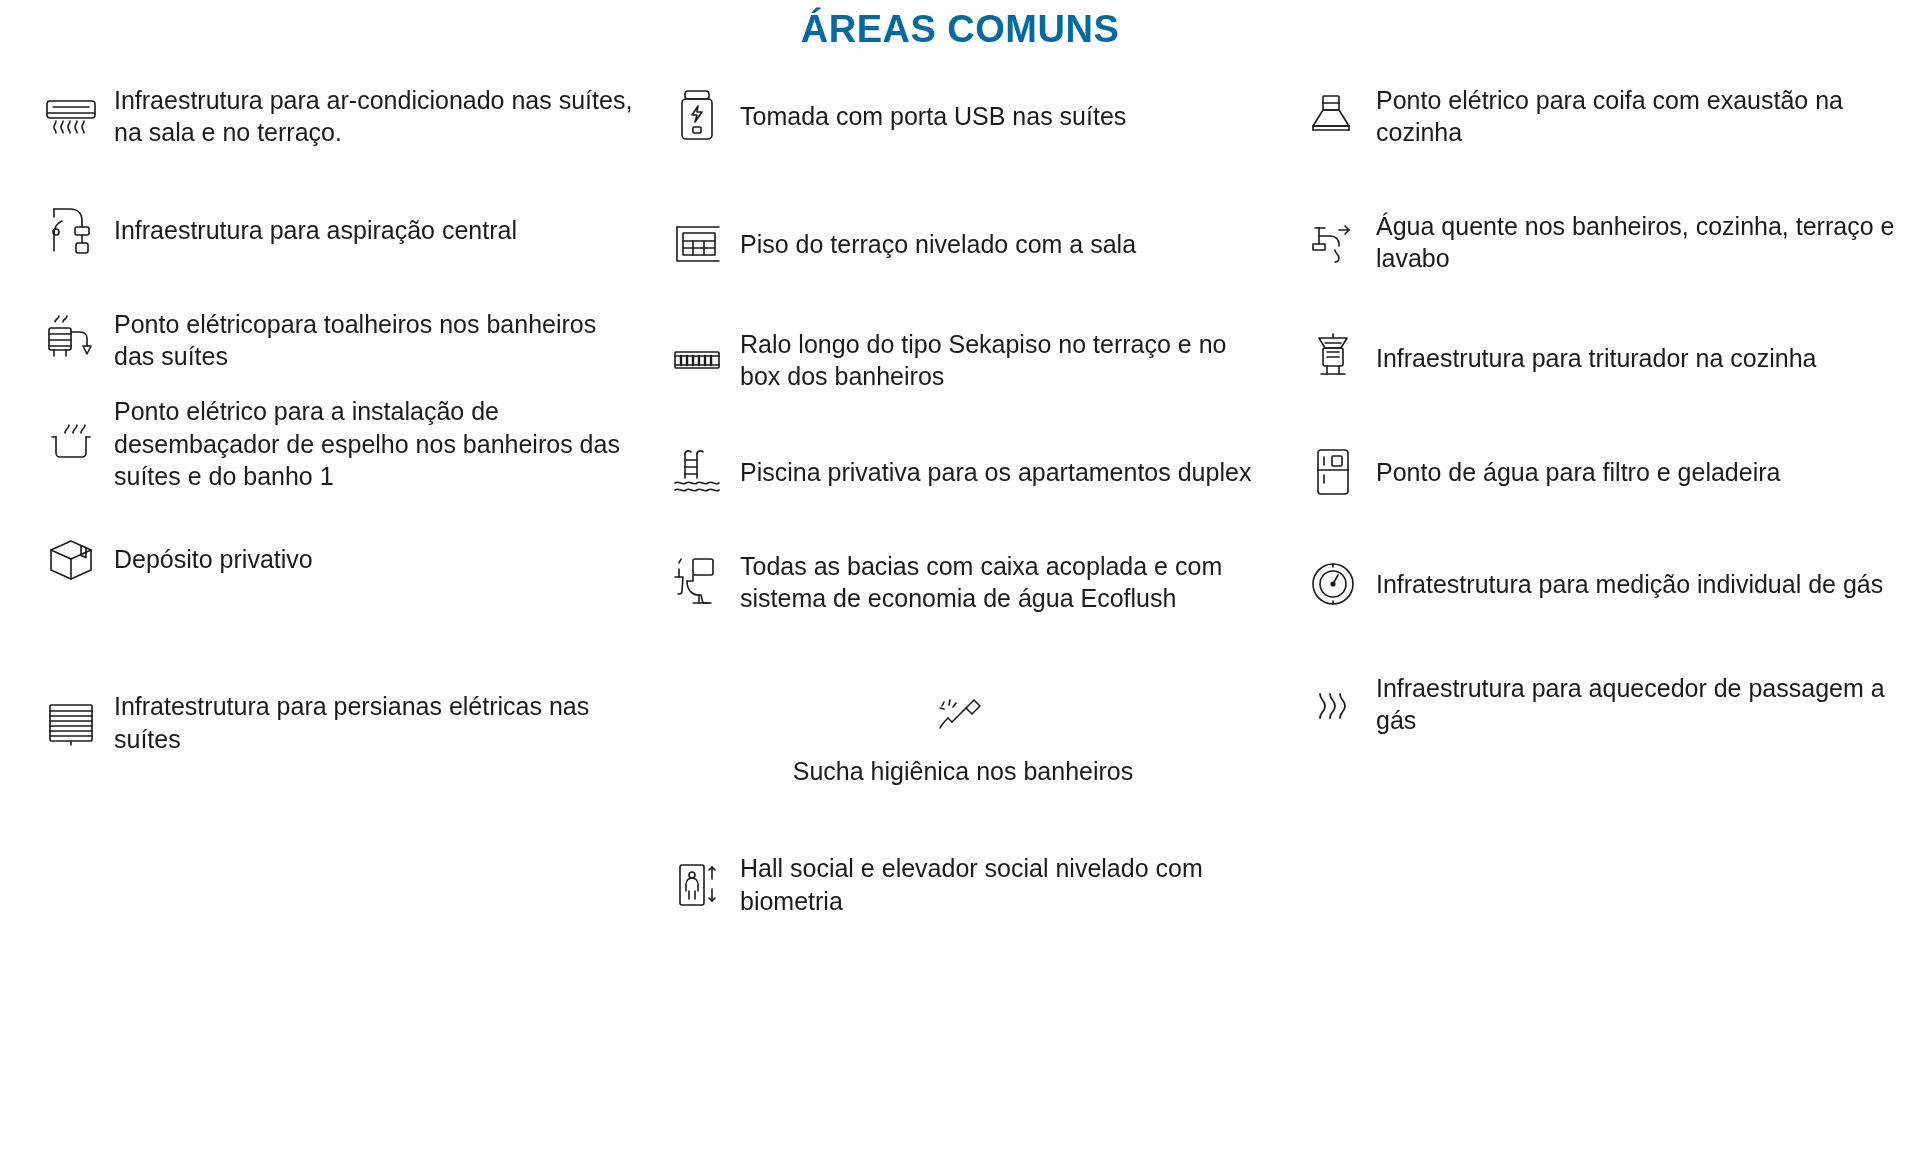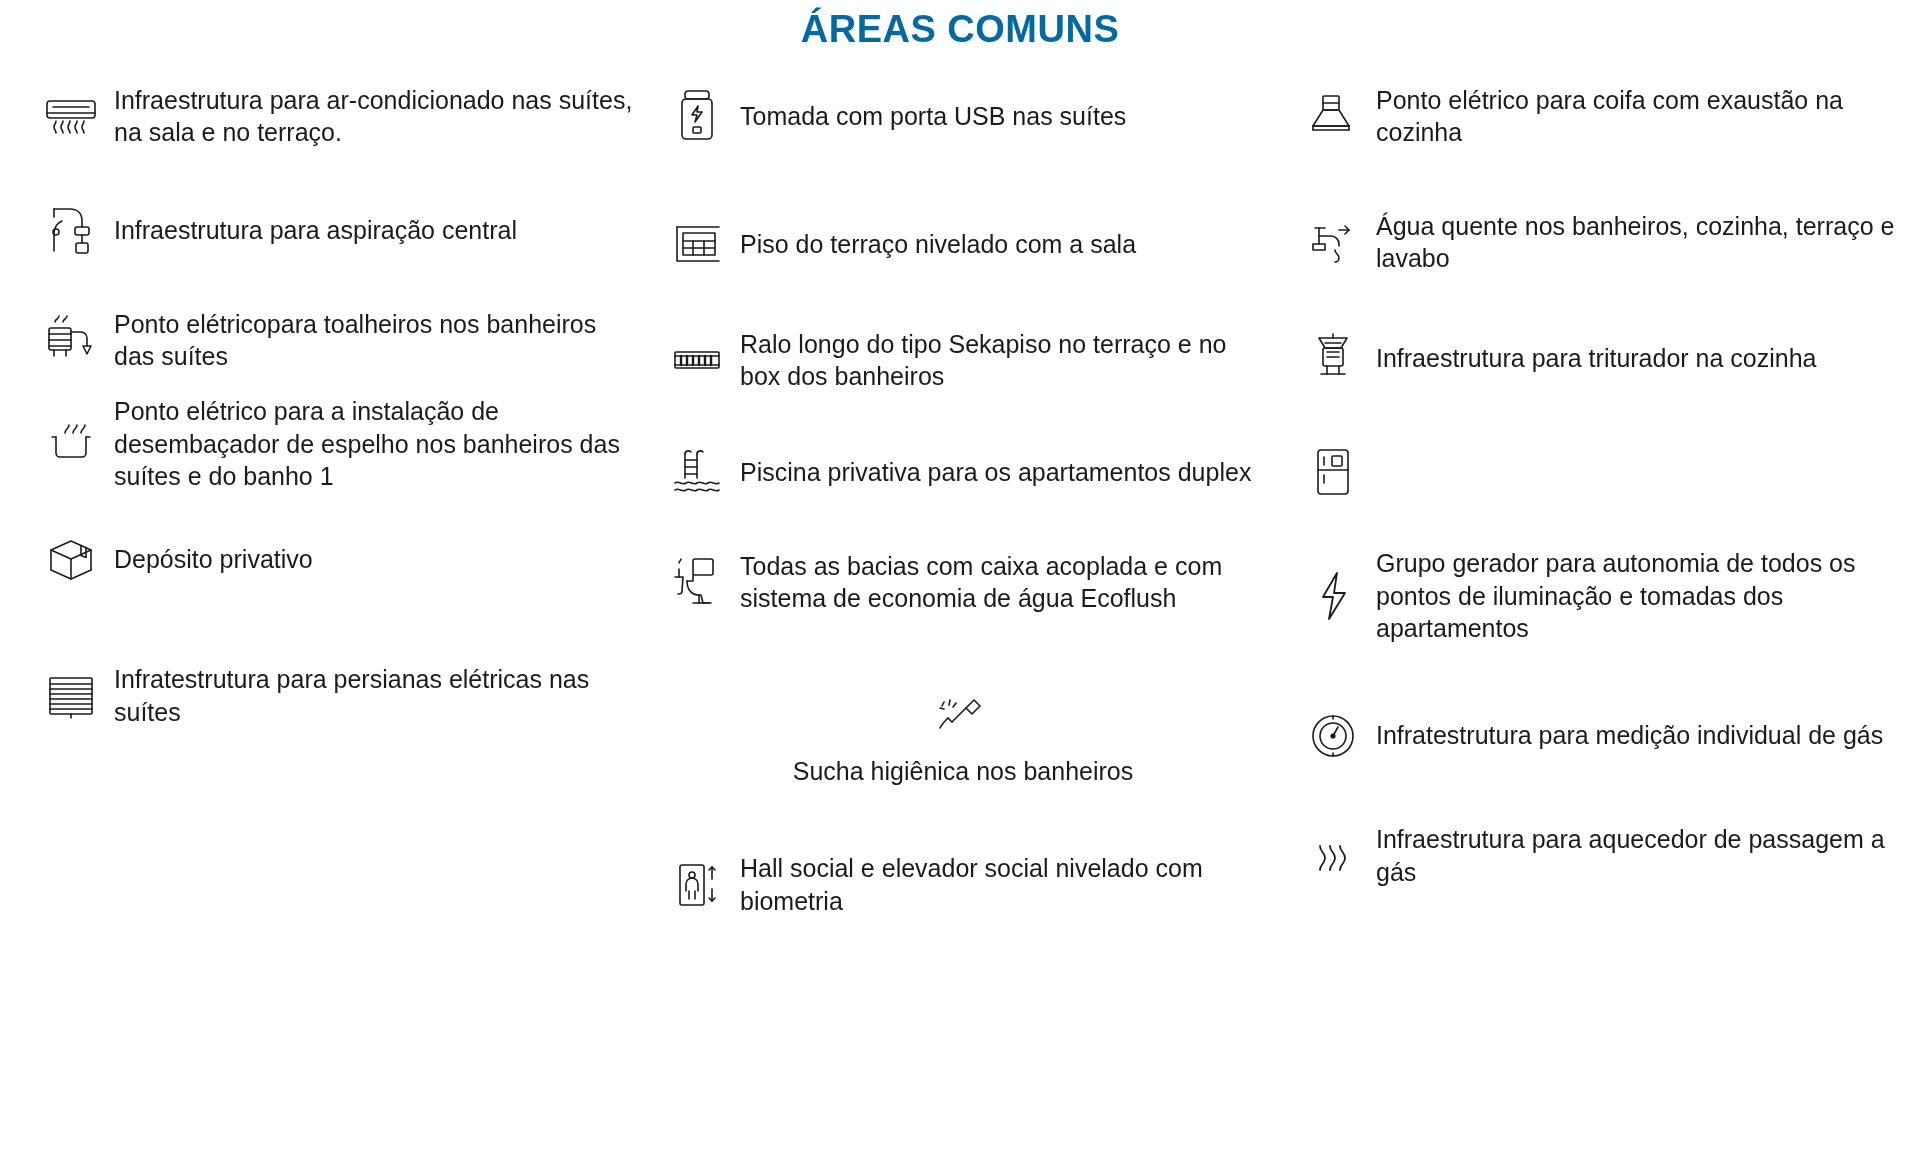--- a/index.html
+++ b/index.html
@@ -68,21 +68,21 @@
     color: #1b1b1b;
     padding-left: 6px;
   }
 
   
   .sp-0  { margin-bottom: 40px; }
   .sp-1  { margin-bottom: 36px; }
   .sp-2  { margin-bottom: 18px; }
   .sp-3  { margin-bottom: 30px; }
   .sp-4  { margin-bottom: 62px; }
-  .sp-5  { margin-bottom: 58px; }
+  .sp-5  { margin-bottom: 58px; margin-top: 27px; }
   .sp-6  { margin-bottom: 10px; }
 
   .c2-0 { margin-bottom: 54px; }
   .c2-1 { margin-bottom: 42px; }
   .c2-2 { margin-bottom: 38px; }
   .c2-3 { margin-bottom: 36px; align-items: center; }
   .c2-4 { margin-bottom: 62px; }
   .c2-5 { margin-bottom: 60px; flex-direction: column; }
 
   .c3-0 { margin-bottom: 52px; }
@@ -363,30 +363,23 @@
       <div class="feature c3-3">
         <span class="icon">
           <svg width="46" height="56" viewBox="0 0 46 56" fill="none" stroke="#1b1b1b" stroke-width="1.6" stroke-linecap="round" stroke-linejoin="round">
             <rect x="8" y="6" width="30" height="44" rx="3"></rect>
             <line x1="8" y1="26" x2="38" y2="26"></line>
             <line x1="14" y1="13" x2="14" y2="21"></line>
             <line x1="14" y1="31" x2="14" y2="39"></line>
             <rect x="22" y="12" width="10" height="10" rx="1"></rect>
           </svg>
         </span>
-      </div>
-
-      <div class="feature c3-4">
-        <span class="icon">
-          <svg width="44" height="58" viewBox="0 0 44 58" fill="none" stroke="#1b1b1b" stroke-width="1.8" stroke-linecap="round" stroke-linejoin="round">
-            <path d="M26 6L12 30h10l-4 22 16-26H23z"></path>
-          </svg>
-        </span>
-        <span class="label">Grupo gerador para autonomia de todos os pontos de iluminação e tomadas dos apartamentos</span>
-      </div>
+        <span class="label">Ponto de água para filtro e geladeira</span>
+      </div>
+
 
       <div class="feature c3-5">
         <span class="icon">
           <svg width="54" height="54" viewBox="0 0 54 54" fill="none" stroke="#1b1b1b" stroke-width="1.6" stroke-linecap="round" stroke-linejoin="round">
             <circle cx="27" cy="27" r="20"></circle>
             <circle cx="27" cy="27" r="13"></circle>
             <path d="M27 27l5-9"></path>
             <circle cx="27" cy="27" r="1.8" fill="#1b1b1b"></circle>
             <path d="M27 7v3"></path>
             <path d="M27 44v3"></path>

